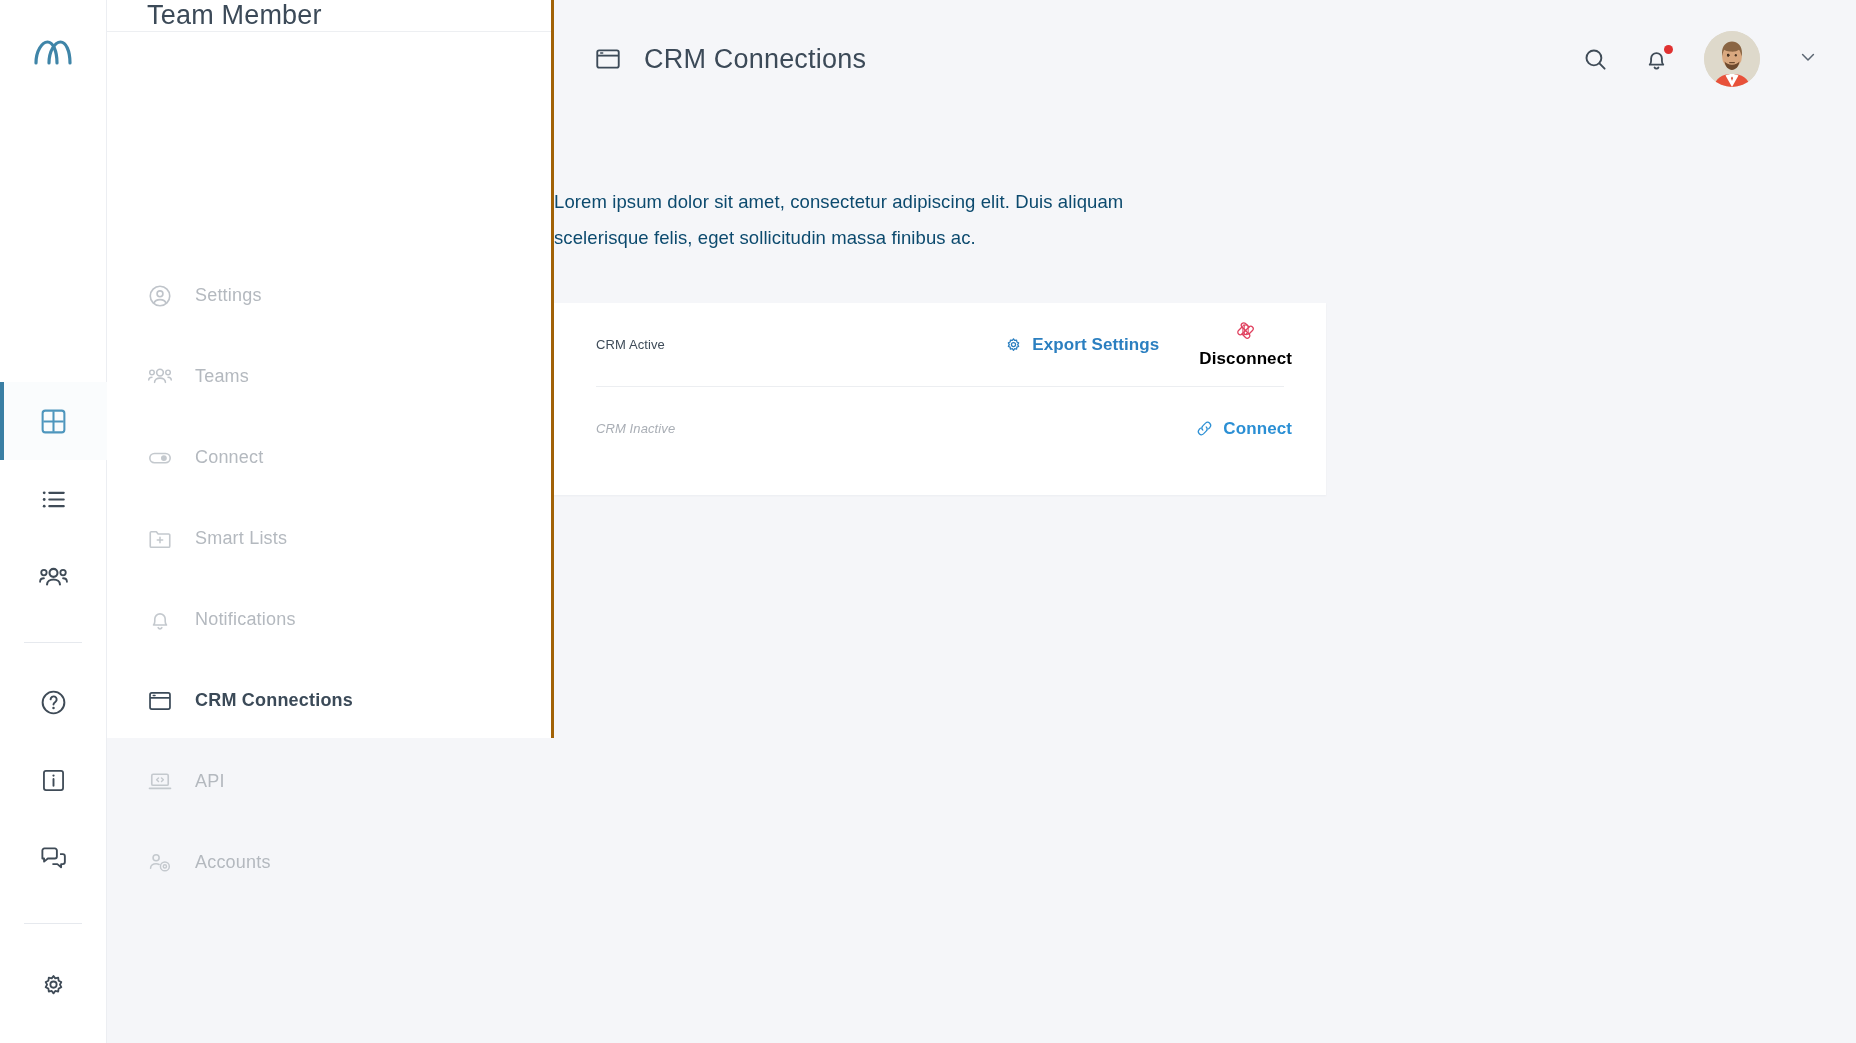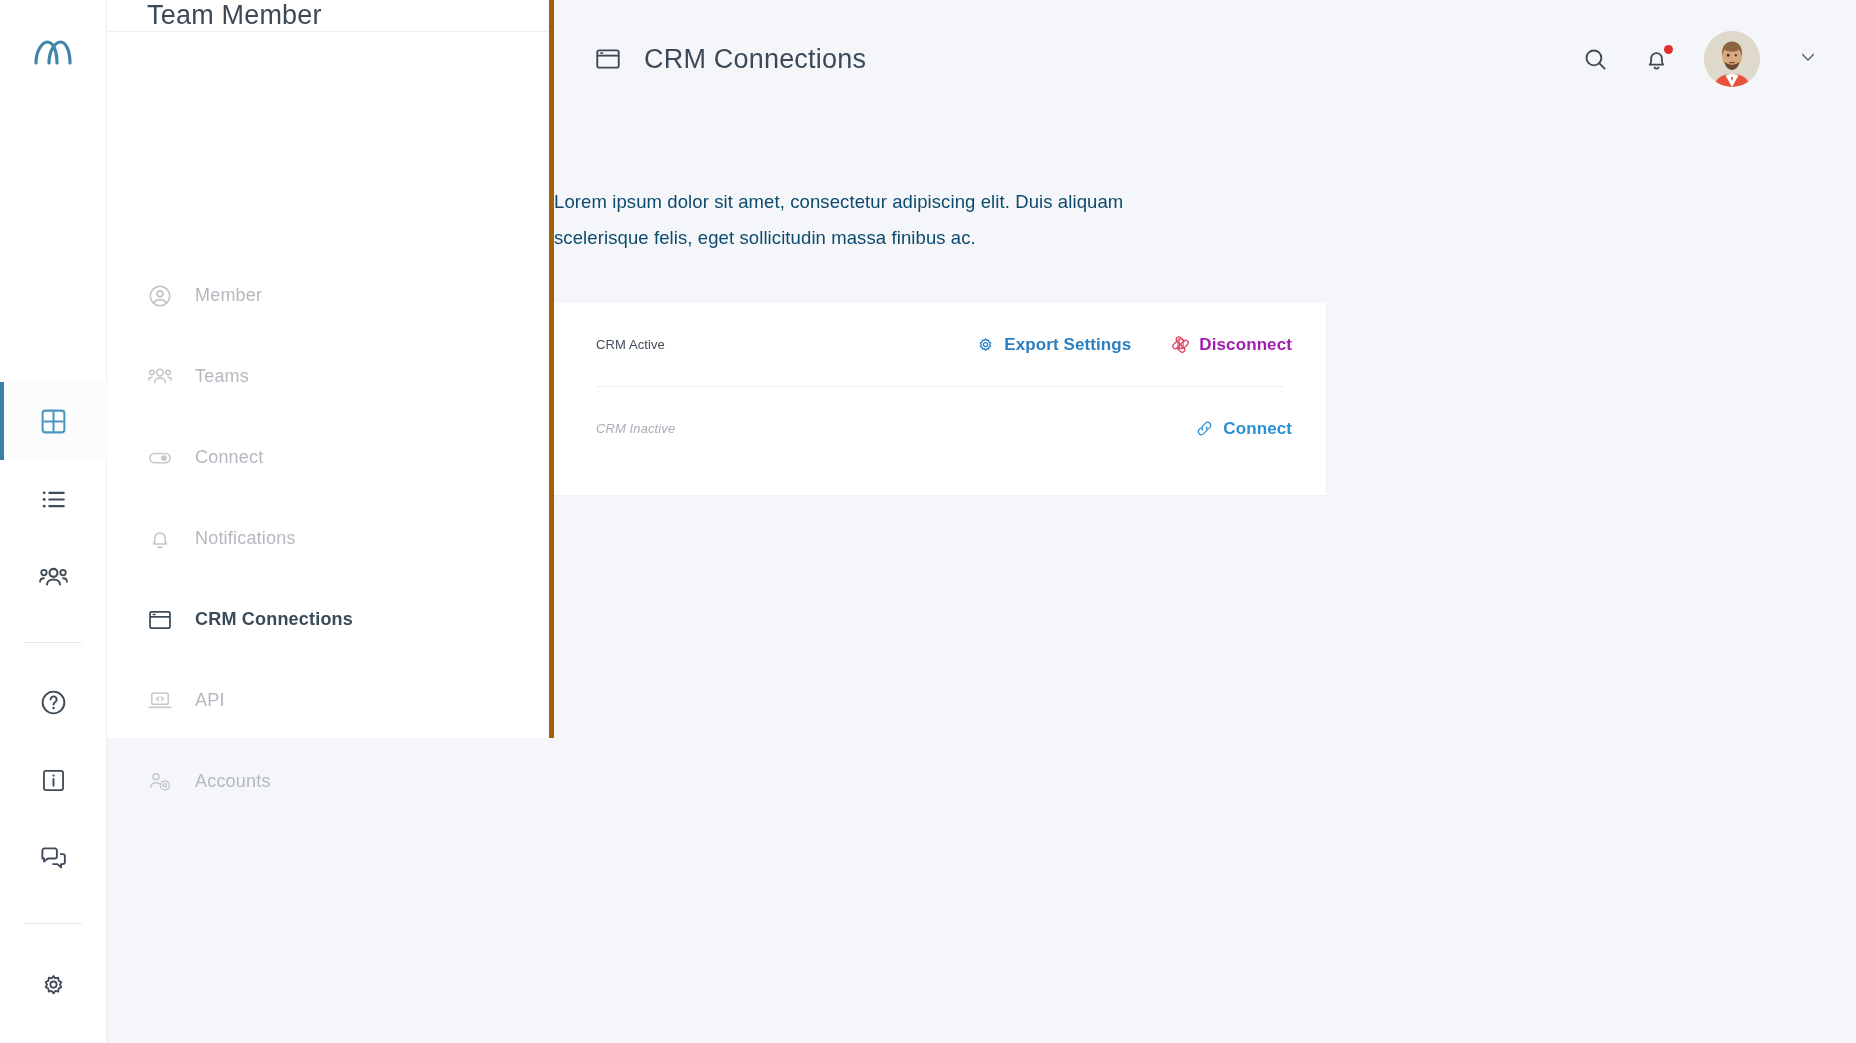--- a/index.html
+++ b/index.html
@@ -30,21 +30,21 @@
     content: ""; position: absolute; left: 0; top: 0; bottom: 0;
     width: 4px; background: #3a7fa4;
   }
   .rail-sep { width: 58px; height: 1px; background: #e6e9ee; margin: 26px 0 20px 0; }
   .rail-bottom { margin-top: auto; width: 100%; display: flex; flex-direction: column; align-items: center; }
   .rail-gap { height: 18px; }
 
   
   .side {
     width: 447px; flex: 0 0 447px; height: 738px; background: #ffffff;
-    border-right: 5px solid #a16207;
+    border-right: 3px solid #a16207;
     display: flex; flex-direction: column;
   }
   .side-head {
     height: 122px; border-bottom: 1px solid #edeff2;
     display: flex; align-items: center; padding-left: 40px;
   }
   .side-title { font-size: 27px; color: #3c4a58; letter-spacing: .2px; }
   .side-nav { padding-top: 223px; }
   .nav-item {
     height: 81px; display: flex; align-items: center;
@@ -89,21 +89,21 @@
   .card-row {
     height: 83px; display: flex; align-items: center;
     padding: 0 34px 0 42px;
   }
   .card-row.first { margin-top: 21px; }
   .row-label { font-size: 13px; color: #3f4c59; letter-spacing: .1px; }
   .row-label.muted { color: #a9aeb5; font-style: italic; }
   .row-actions { margin-left: auto; display: flex; gap: 40px; }
   .act { display: flex; align-items: center; gap: 9px; font-size: 17px; font-weight: bold; letter-spacing: .1px; }
   .act.blue { color: #2b7fc0; }
-  .act.red  { color: #a21caf; }
+  .act.red  { color: #000000; flex-direction: column; }
   .act.blue-light { color: #2b8fd4; }
   .divider { height: 1px; background: #eceef1; margin: 0 42px; }
   .card-bottom-pad { height: 25px; }
 </style>
 </head>
 <body>
 
 <div class="app">
 
   <div class="rail">
@@ -189,21 +189,21 @@
     <div class="side-nav">
 
       <div class="nav-item">
         <span class="nav-ico">
           <svg width="26" height="26" viewBox="0 0 24 24" fill="none">
             <circle cx="12" cy="12" r="9" stroke="#bfc4ca" stroke-width="1.5"></circle>
             <circle cx="12" cy="10" r="2.7" stroke="#bfc4ca" stroke-width="1.5"></circle>
             <path d="M6.4 18.6c.8-2.2 3-3.3 5.6-3.3s4.8 1.1 5.6 3.3" stroke="#bfc4ca" stroke-width="1.5" stroke-linecap="round"></path>
           </svg>
         </span>
-        <span class="nav-label">Member</span>
+        <span class="nav-label">Settings</span>
       </div>
 
       <div class="nav-item">
         <span class="nav-ico">
           <svg width="27" height="27" viewBox="0 0 24 24" fill="none">
             <circle cx="12" cy="8.4" r="3.1" stroke="#bfc4ca" stroke-width="1.5"></circle>
             <path d="M7 17.4c0-2.4 2.3-3.9 5-3.9s5 1.5 5 3.9" stroke="#bfc4ca" stroke-width="1.5" stroke-linecap="round"></path>
             <circle cx="4.6" cy="8.2" r="2.1" stroke="#bfc4ca" stroke-width="1.35"></circle>
             <circle cx="19.4" cy="8.2" r="2.1" stroke="#bfc4ca" stroke-width="1.35"></circle>
             <path d="M1.6 15.3c0-1.7 1.4-2.7 3-2.7" stroke="#bfc4ca" stroke-width="1.35" stroke-linecap="round"></path>
@@ -216,20 +216,29 @@
       <div class="nav-item">
         <span class="nav-ico">
           <svg width="28" height="28" viewBox="0 0 24 24" fill="none">
             <rect x="2.6" y="7.8" width="18.8" height="8.6" rx="4.3" stroke="#c4c9ce" stroke-width="1.5"></rect>
             <circle cx="15.6" cy="12.1" r="2.7" fill="#c4c9ce"></circle>
           </svg>
         </span>
         <span class="nav-label">Connect</span>
       </div>
 
+      <div class="nav-item">
+        <span class="nav-ico">
+          <svg width="26" height="26" viewBox="0 0 24 24" fill="none">
+            <path d="M3 18.6V6.3a1 1 0 011-1h4.6l1.7 2.1H20a1 1 0 011 1v10.2a1 1 0 01-1 1H4a1 1 0 01-1-1z" stroke="#c4c9ce" stroke-width="1.5" stroke-linejoin="round"></path>
+            <path d="M12 10.4v5M9.5 12.9h5" stroke="#c4c9ce" stroke-width="1.4" stroke-linecap="round"></path>
+          </svg>
+        </span>
+        <span class="nav-label">Smart Lists</span>
+      </div>
 
       <div class="nav-item">
         <span class="nav-ico">
           <svg width="26" height="26" viewBox="0 0 24 24" fill="none">
             <path d="M6 16.6c1-.9 1.2-2 1.2-3.4v-2.1a4.8 4.8 0 119.6 0v2.1c0 1.4.2 2.5 1.2 3.4z" stroke="#c4c9ce" stroke-width="1.5" stroke-linejoin="round"></path>
             <path d="M10.3 19.1a1.9 1.9 0 003.4 0" stroke="#c4c9ce" stroke-width="1.5" stroke-linecap="round"></path>
           </svg>
         </span>
         <span class="nav-label">Notifications</span>
       </div>

